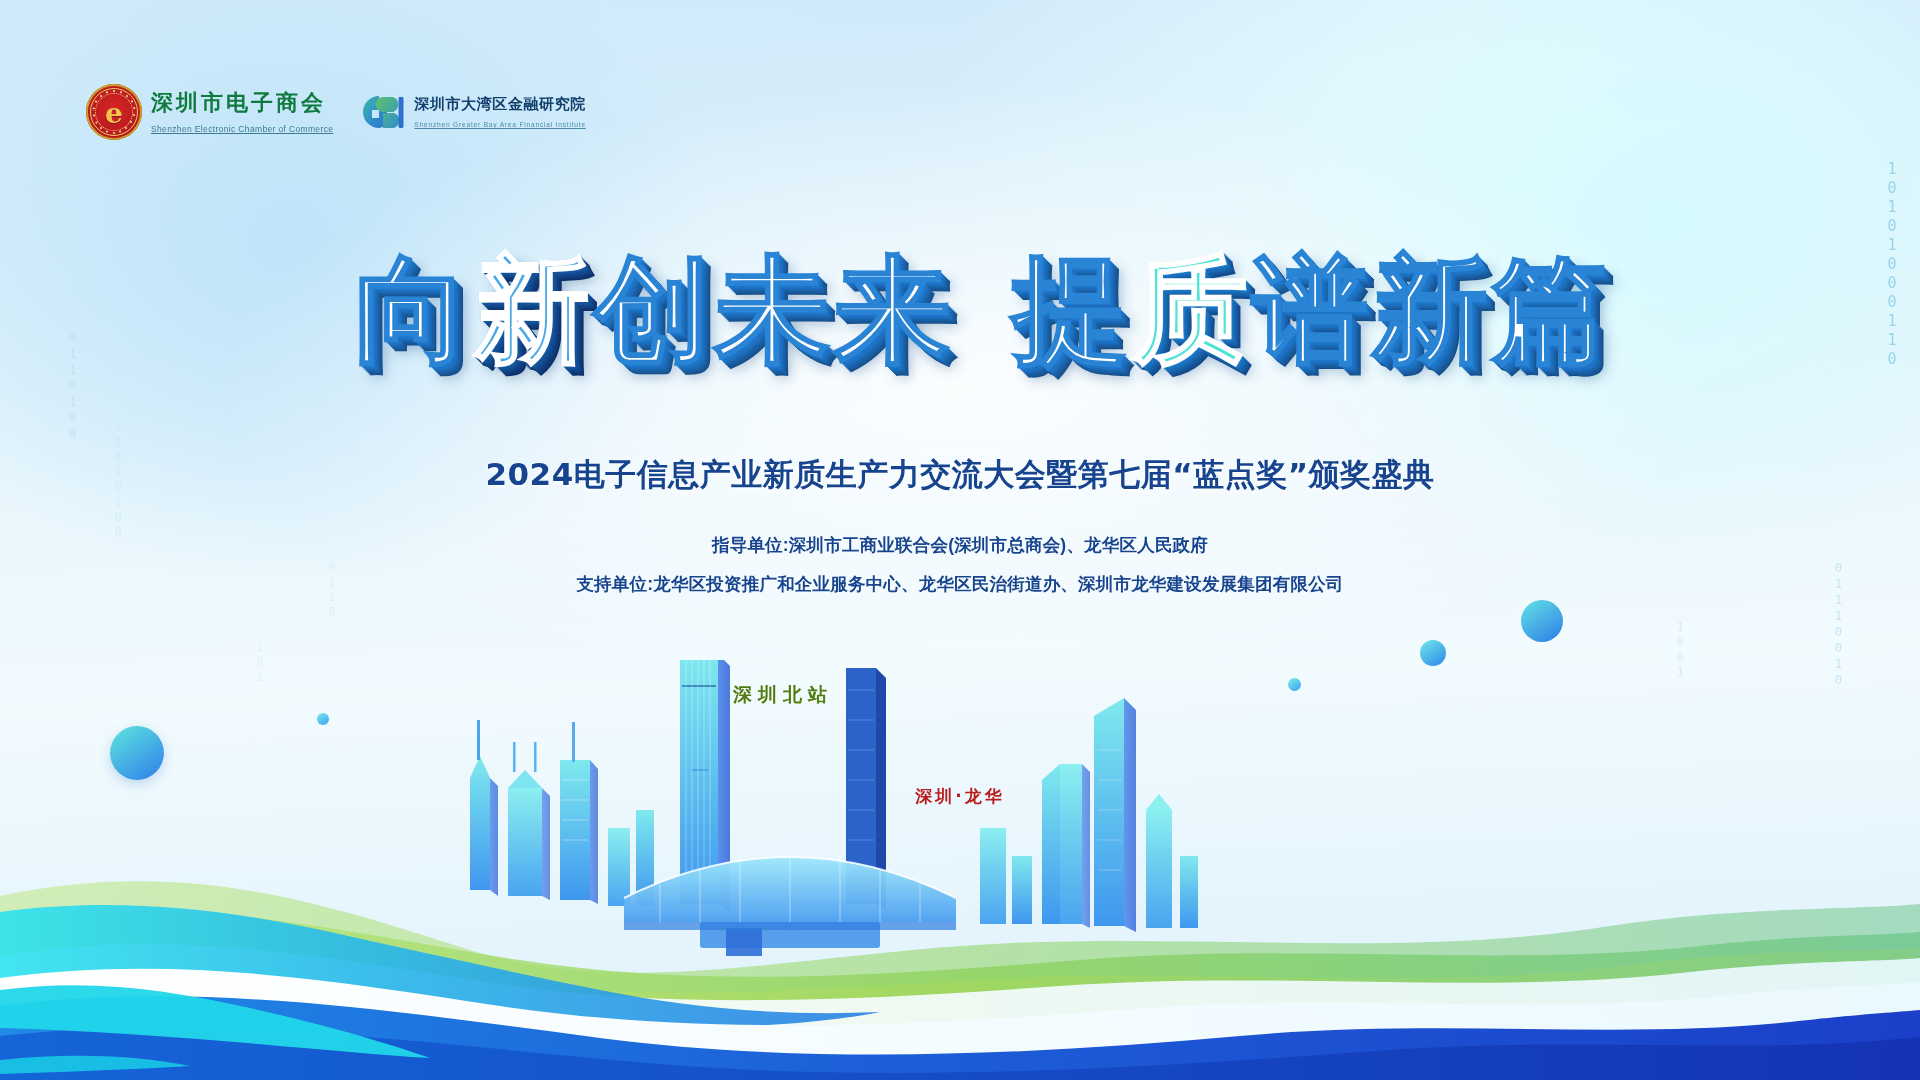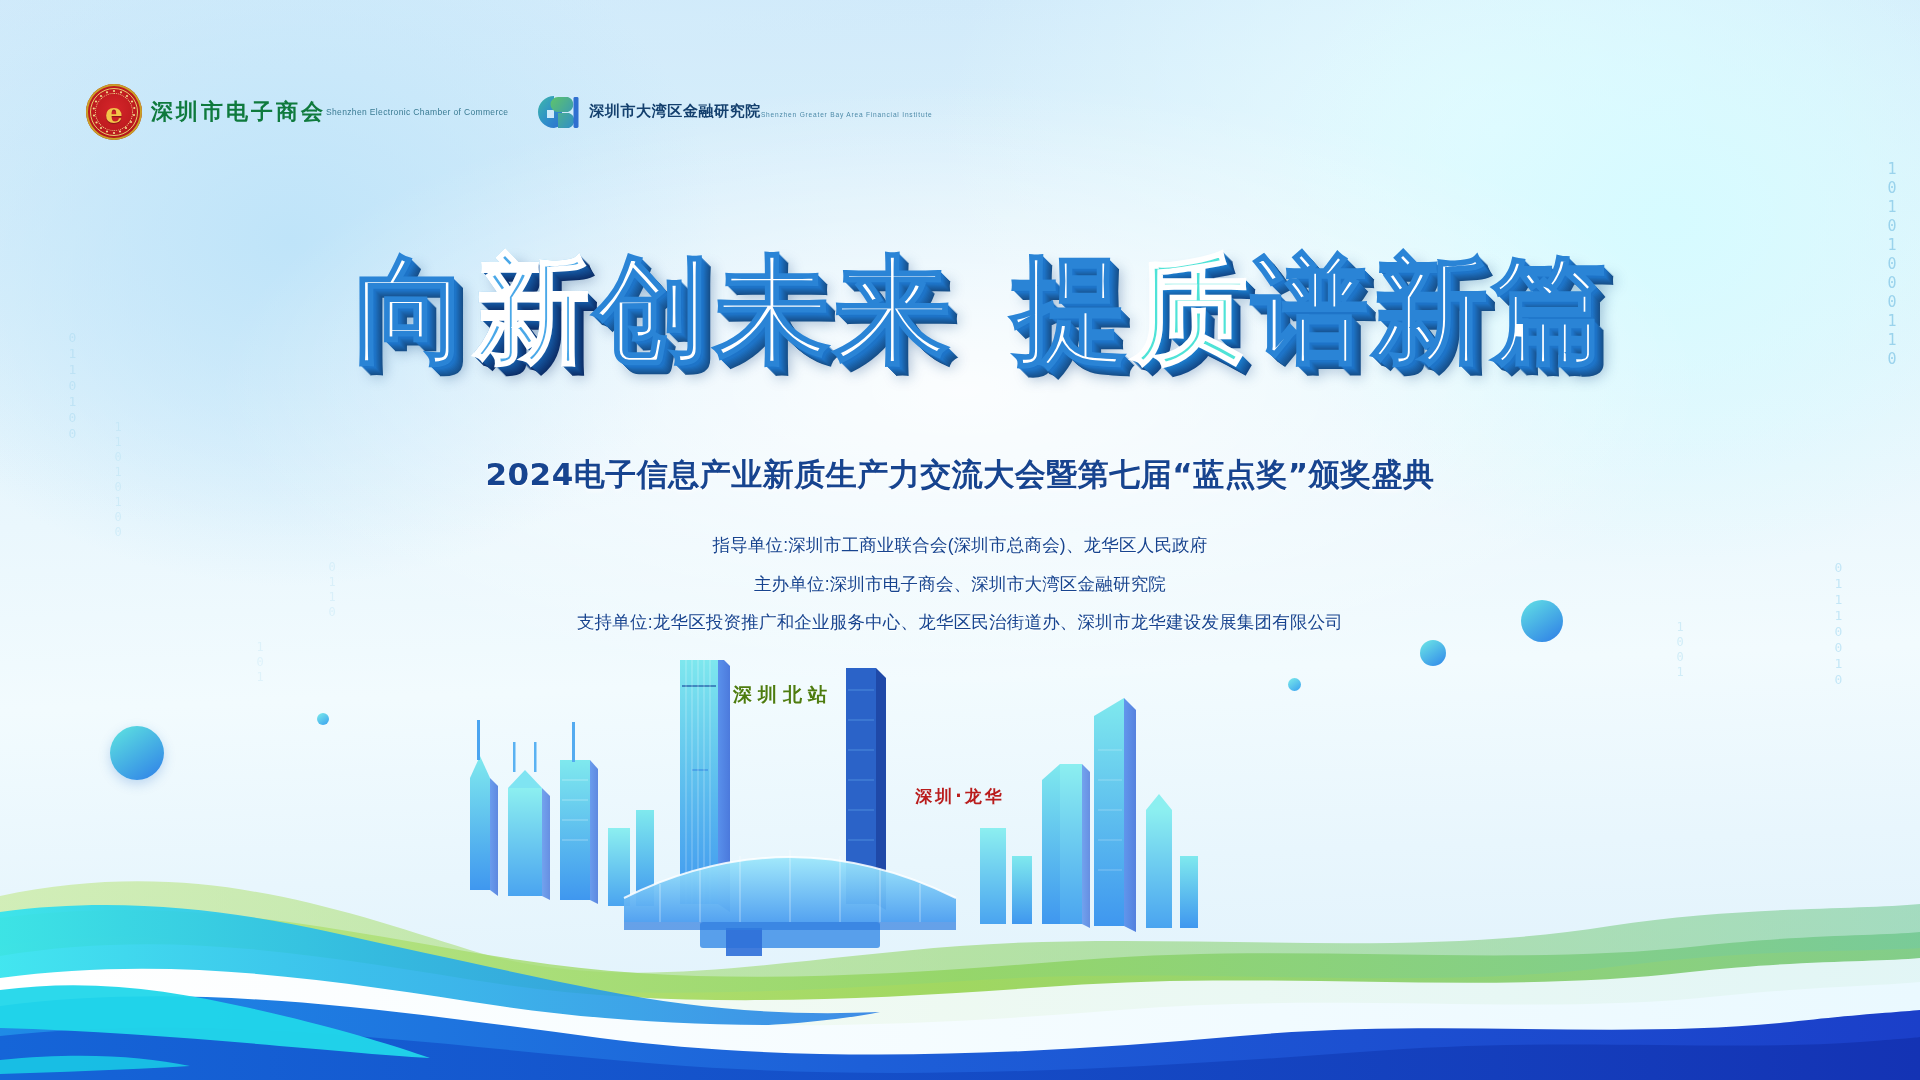--- a/index.html
+++ b/index.html
@@ -52,24 +52,24 @@
   .logo-block{display:flex;align-items:center;gap:9px;}
   .seal{width:56px;height:56px;border-radius:50%;position:relative;flex:0 0 auto;
     background:radial-gradient(circle at 50% 45%,#d6252a 0%,#b9191d 62%,#8d1114 100%);
     box-shadow:0 0 0 2px #c9a227 inset;}
   .seal::before{content:"";position:absolute;inset:4px;border-radius:50%;border:1.4px solid #e8c96a;}
   .seal::after{content:"";position:absolute;inset:9px;border-radius:50%;border:1px dotted #f0d98c;}
   .seal-e{position:absolute;left:50%;top:52%;transform:translate(-50%,-50%);
     color:#f3c64a;font-size:28px;font-weight:700;font-family:"DejaVu Serif","Liberation Serif",serif;
     text-shadow:0 1px 1px rgba(0,0,0,.35);}
   .seal-dots{position:absolute;inset:0;border-radius:50%;}
-  .logo-txt{display:flex;flex-direction:row;justify-content:center;}
+  .logo-txt{display:flex;flex-direction:column;justify-content:center;}
   .logo-cn{font-size:22px;font-weight:700;color:#0f7a3d;letter-spacing:3px;
     font-family:"DejaVu Serif","Liberation Serif",serif;line-height:1.16;white-space:nowrap;}
-  .logo-en{font-size:8.5px;color:#3a7b93;letter-spacing:.35px;margin-top:8px;white-space:nowrap;}
+  .logo-en{font-size:8.5px;color:#3a7b93;letter-spacing:.35px;margin-top:8px;white-space:nowrap;text-decoration:underline;}
 
   .gbi-mark{width:48px;height:42px;flex:0 0 auto;position:relative;}
   .logo2 .logo-cn{font-size:15px;color:#14406e;letter-spacing:.6px;font-weight:700;}
   .logo2 .logo-en{font-size:6.6px;color:#4d8aa8;letter-spacing:.8px;}
 
   
   .title-wrap{position:absolute;left:0;right:0;top:252px;text-align:center;margin-left:46px;}
   .title{
     display:inline-block;
     font-family:"DejaVu Sans","Liberation Sans",sans-serif;
@@ -112,21 +112,21 @@
   .subtitle{
     display:inline-block;font-size:31px;font-weight:700;letter-spacing:.5px;
     color:#17448f;white-space:nowrap;
     font-family:"DejaVu Sans","Liberation Sans",sans-serif;
     text-shadow:0 1px 0 rgba(255,255,255,.95),0 2px 5px rgba(255,255,255,.8);
   }
 
   
   .orgs{position:absolute;left:0;right:0;top:537px;text-align:center;}
   .org-line{
-    font-size:17.5px;font-weight:400;color:#17448f;letter-spacing:.2px;
+    font-size:17.5px;font-weight:700;color:#17448f;letter-spacing:.2px;
     line-height:1;margin-bottom:21px;white-space:nowrap;
     text-shadow:0 1px 0 rgba(255,255,255,.9);
   }
 
   
   .skyline{position:absolute;left:0;right:0;bottom:0;height:420px;}
   .station-label{
     position:absolute;left:733px;top:682px;font-size:19px;font-weight:700;
     color:#4d7c0f;letter-spacing:6px;white-space:nowrap;
     font-family:"DejaVu Sans","Liberation Sans",sans-serif;
@@ -237,21 +237,20 @@
       <span class="t-w">向</span><span class="t-b">新</span><span class="t-w">创未来</span><span class="title-gap"></span><span class="t-w">提</span><span class="t-c">质</span><span class="t-w">谱新篇</span>
     </div>
   </div>
 
   <div class="subtitle-wrap">
     <div class="subtitle">2024电子信息产业新质生产力交流大会暨第七届“蓝点奖”颁奖盛典</div>
   </div>
 
   <div class="orgs">
     <div class="org-line">指导单位:深圳市工商业联合会(深圳市总商会)、龙华区人民政府</div>
-    <div class="org-line">主办单位:深圳市电子商会、深圳市大湾区金融研究院</div>
     <div class="org-line">支持单位:龙华区投资推广和企业服务中心、龙华区民治街道办、深圳市龙华建设发展集团有限公司</div>
   </div>
 
   <div class="skyline">
     <svg width="1920" height="420" viewBox="0 0 1920 420" preserveAspectRatio="none" aria-hidden="true">
       <defs>
         <linearGradient id="twr" x1="0" y1="0" x2="0" y2="1">
           <stop offset="0%" stop-color="#7fe9ee"></stop>
             <stop offset="100%" stop-color="#3f97ef"></stop>
         </linearGradient>

